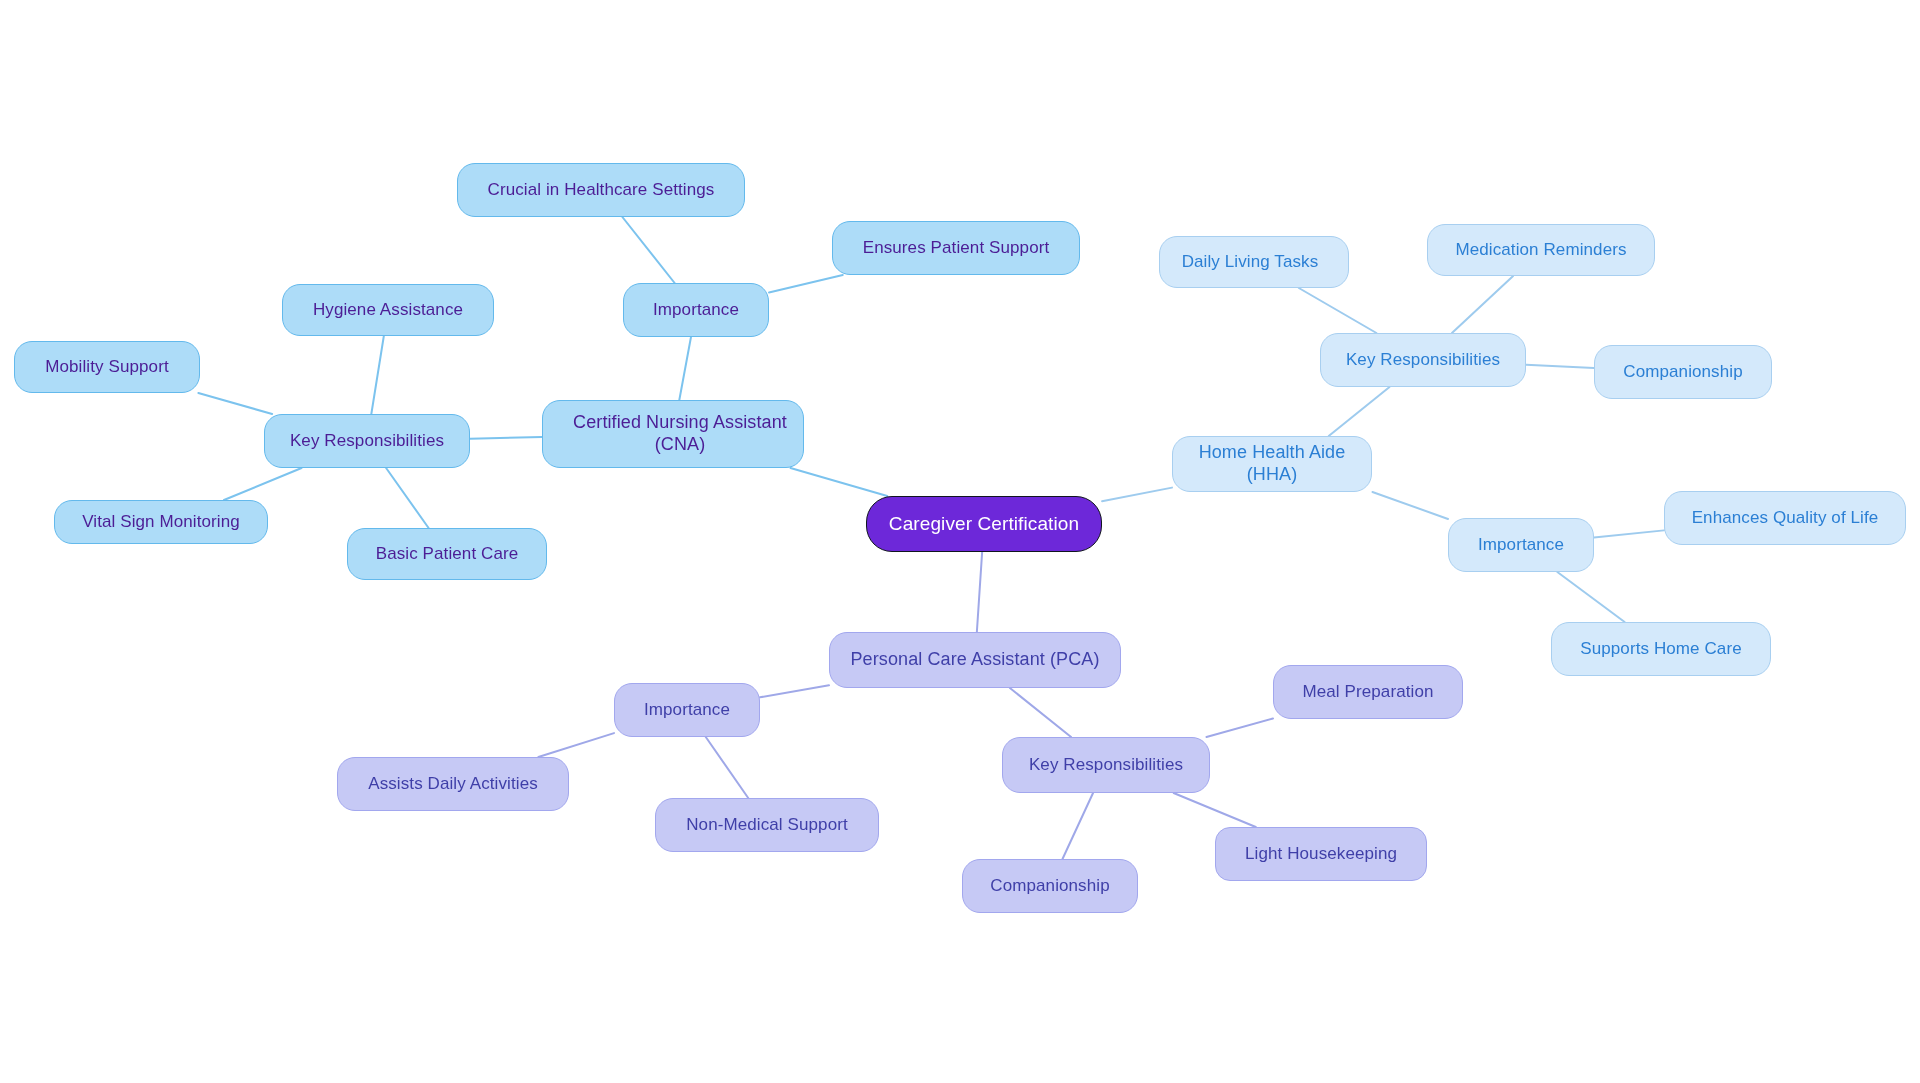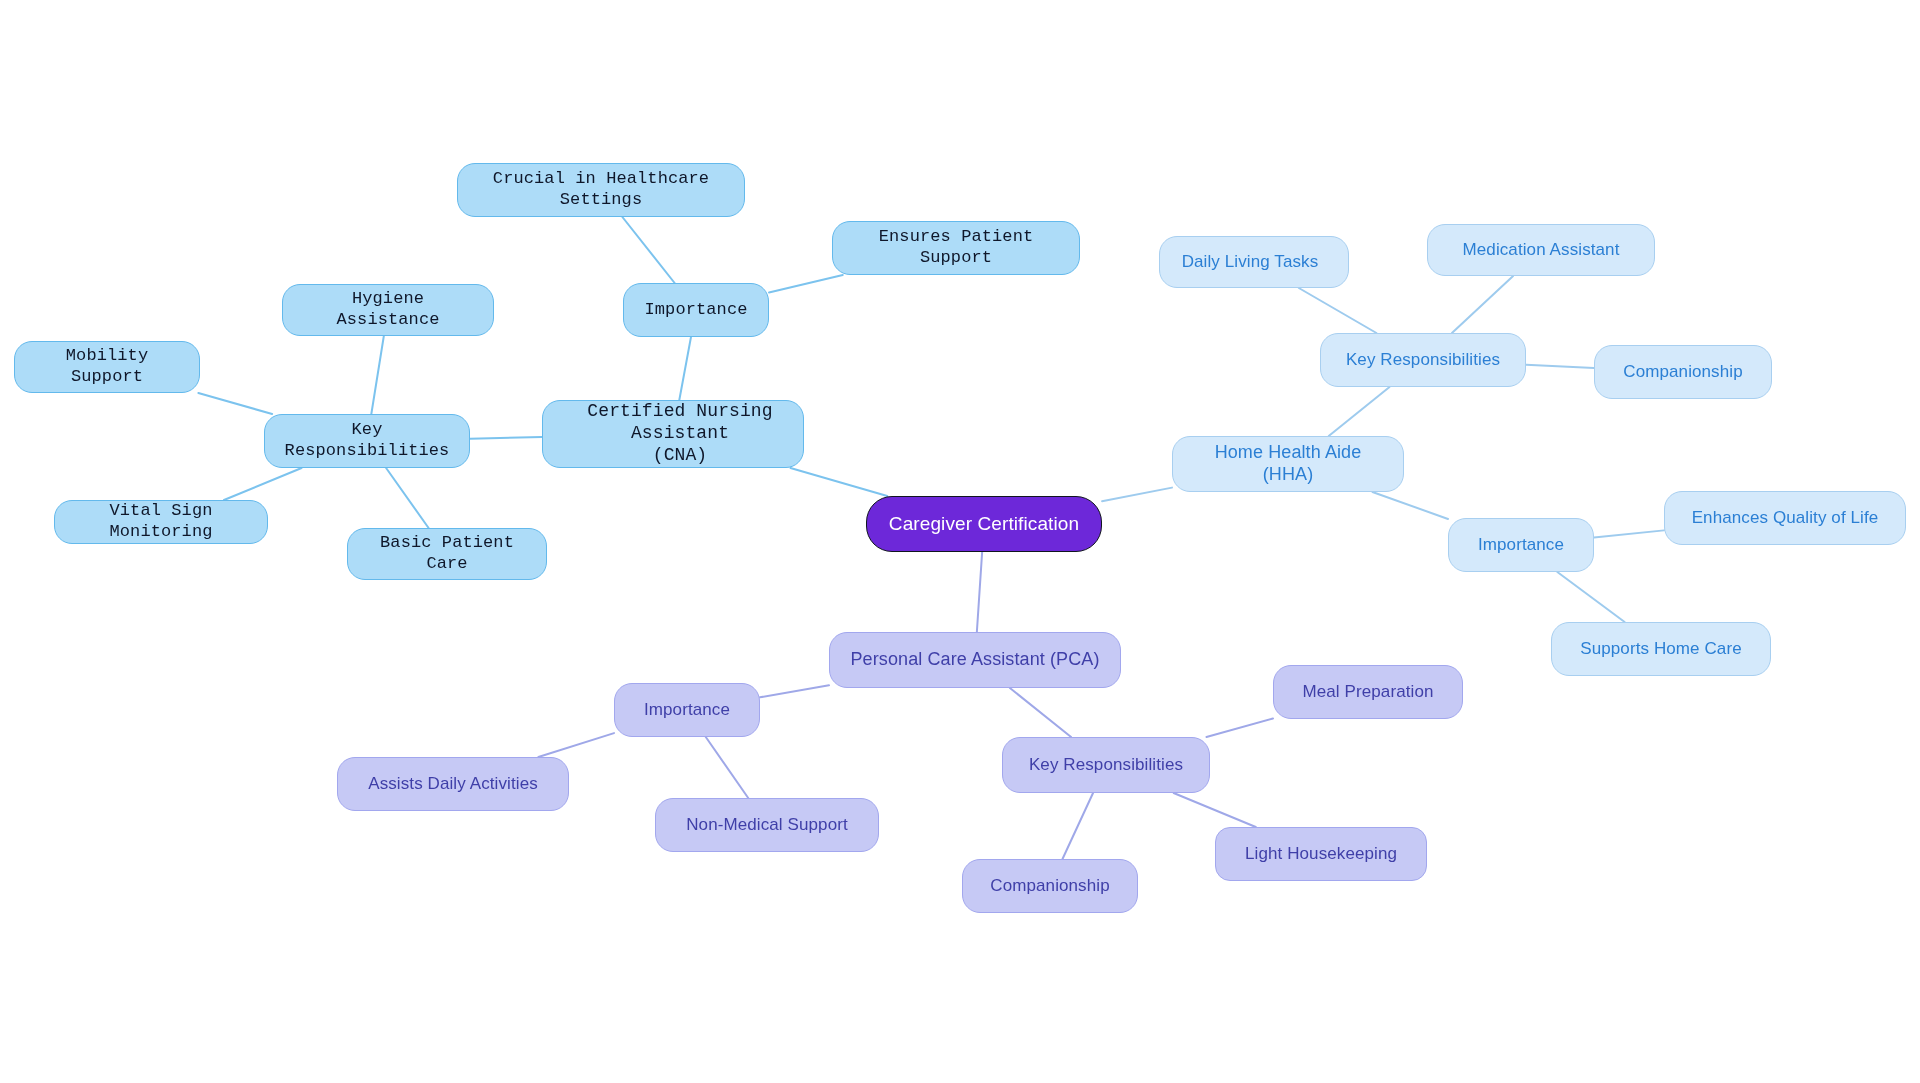--- a/index.html
+++ b/index.html
@@ -47,23 +47,22 @@
     background: #6d28d9;
     border-color: #11151f;
     color: #ffffff;
     font-size: 19px;
     border-radius: 26px;
   }
   
   .node.cna {
     background: #addcf8;
     border-color: #63b9ec;
-    color: #0f172a;
+    color: #4c1d95;
     font-size: 17px;
-    font-family: Liberation Mono, monospace;
   }
   .node.cna-main {
     font-size: 18px;
   }
   
   .node.hha {
     background: #d4e9fb;
     border-color: #a8cff0;
     color: #2b7fd4;
     font-size: 17px;
@@ -118,24 +117,24 @@
       <div class="node cna cna-main" style="left: 542px; top: 400px; width: 262px; height: 68px; padding-left: 28px;">Certified Nursing Assistant
 (CNA)</div>
       <div class="node cna" style="left: 264px; top: 414px; width: 206px; height: 54px;">Key Responsibilities</div>
       <div class="node cna" style="left: 14px; top: 341px; width: 186px; height: 52px;">Mobility Support</div>
       <div class="node cna" style="left: 282px; top: 284px; width: 212px; height: 52px;">Hygiene Assistance</div>
       <div class="node cna" style="left: 54px; top: 500px; width: 214px; height: 44px;">Vital Sign Monitoring</div>
       <div class="node cna" style="left: 347px; top: 528px; width: 200px; height: 52px;">Basic Patient Care</div>
       <div class="node cna" style="left: 623px; top: 283px; width: 146px; height: 54px;">Importance</div>
       <div class="node cna" style="left: 457px; top: 163px; width: 288px; height: 54px;">Crucial in Healthcare Settings</div>
       <div class="node cna" style="left: 832px; top: 221px; width: 248px; height: 54px;">Ensures Patient Support</div>
-      <div class="node hha hha-main" style="left: 1172px; top: 436px; width: 232px; height: 56px;">Home Health Aide (HHA)</div>
+      <div class="node hha hha-main" style="left: 1172px; top: 436px; width: 200px; height: 56px;">Home Health Aide (HHA)</div>
       <div class="node hha" style="left: 1320px; top: 333px; width: 206px; height: 54px;">Key Responsibilities</div>
       <div class="node hha" style="left: 1159px; top: 236px; width: 190px; height: 52px; padding-left: 6px;">Daily Living Tasks</div>
-      <div class="node hha" style="left: 1427px; top: 224px; width: 228px; height: 52px;">Medication Assistant</div>
+      <div class="node hha" style="left: 1427px; top: 224px; width: 228px; height: 52px;">Medication Reminders</div>
       <div class="node hha" style="left: 1594px; top: 345px; width: 178px; height: 54px;">Companionship</div>
       <div class="node hha" style="left: 1448px; top: 518px; width: 146px; height: 54px;">Importance</div>
       <div class="node hha" style="left: 1664px; top: 491px; width: 242px; height: 54px;">Enhances Quality of Life</div>
       <div class="node hha" style="left: 1551px; top: 622px; width: 220px; height: 54px;">Supports Home Care</div>
       <div class="node pca pca-main" style="left: 829px; top: 632px; width: 292px; height: 56px;">Personal Care Assistant (PCA)</div>
       <div class="node pca" style="left: 614px; top: 683px; width: 146px; height: 54px;">Importance</div>
       <div class="node pca" style="left: 337px; top: 757px; width: 232px; height: 54px;">Assists Daily Activities</div>
       <div class="node pca" style="left: 655px; top: 798px; width: 224px; height: 54px;">Non-Medical Support</div>
       <div class="node pca" style="left: 1002px; top: 737px; width: 208px; height: 56px;">Key Responsibilities</div>
       <div class="node pca" style="left: 1273px; top: 665px; width: 190px; height: 54px;">Meal Preparation</div>

